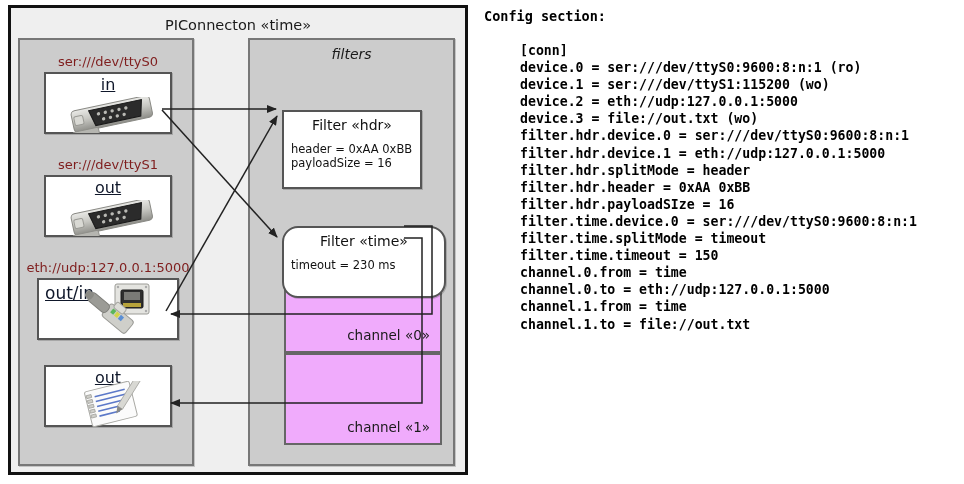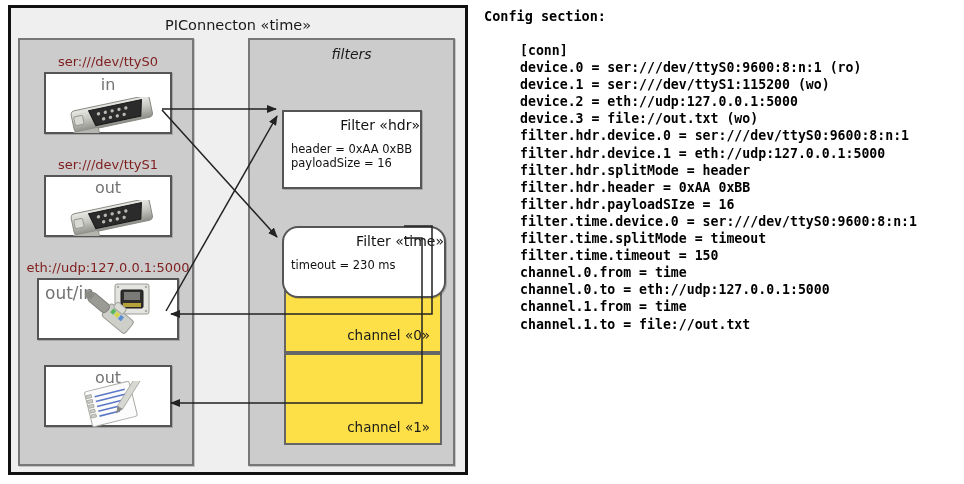--- a/index.html
+++ b/index.html
@@ -40,41 +40,41 @@
     width:100%;text-align:center;font-size:13px;line-height:16px;
     color:#7f1d1d;white-space:nowrap;
   }
   .dev-box{
     position:relative;margin:2px auto 0;width:128px;height:62px;
     background:#fff;border:2px solid #555;box-sizing:border-box;
     box-shadow:1px 1px 0 rgba(0,0,0,.18);
   }
   .dev-box.wide{width:142px;}
   .dev-dir{
-    position:absolute;font-size:16px;line-height:18px;color:#737373;
-    left:0;right:0;text-align:center;top:2px;
+    position:absolute;font-size:16px;line-height:18px;color:#0f172a;
+    left:0;right:0;text-align:center;top:2px;text-decoration:underline;
   }
   .dev-dir.left{left:6px;right:auto;text-align:left;top:4px;font-size:17px;}
 
   
   .filter-box{
     position:absolute;background:#fff;border:2px solid #555;
     box-sizing:border-box;box-shadow:1px 1px 0 rgba(0,0,0,.18);
   }
   #filter-hdr{left:32px;top:70px;width:140px;height:79px;}
   #filter-time{left:32px;top:186px;width:164px;height:72px;border-radius:16px;}
   .filter-title{
-    width:100%;text-align:right;font-size:14px;line-height:17px;
+    width:100%;text-align:center;font-size:14px;line-height:17px;
     margin-top:5px;color:#111;
   }
   .filter-props{margin:8px 0 0 7px;font-size:11.5px;line-height:14px;color:#111;}
 
   
   .channel-box{
-    position:absolute;background:#fde047;border:2px solid #666;
+    position:absolute;background:#f0abfc;border:2px solid #666;
     box-sizing:border-box;
   }
   #channel-0{left:34px;top:221px;width:158px;height:92px;}
   #channel-1{left:34px;top:313px;width:158px;height:92px;padding-left:8px;}
   .channel-label{
     position:absolute;right:10px;bottom:8px;font-size:13.5px;
     line-height:16px;color:#1a1a1a;white-space:nowrap;
   }
 
   

